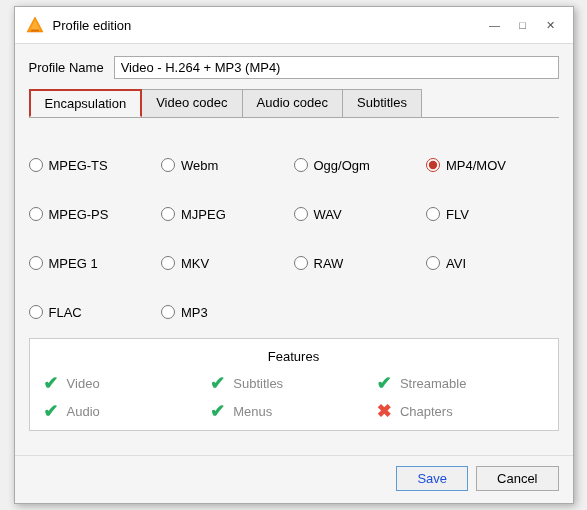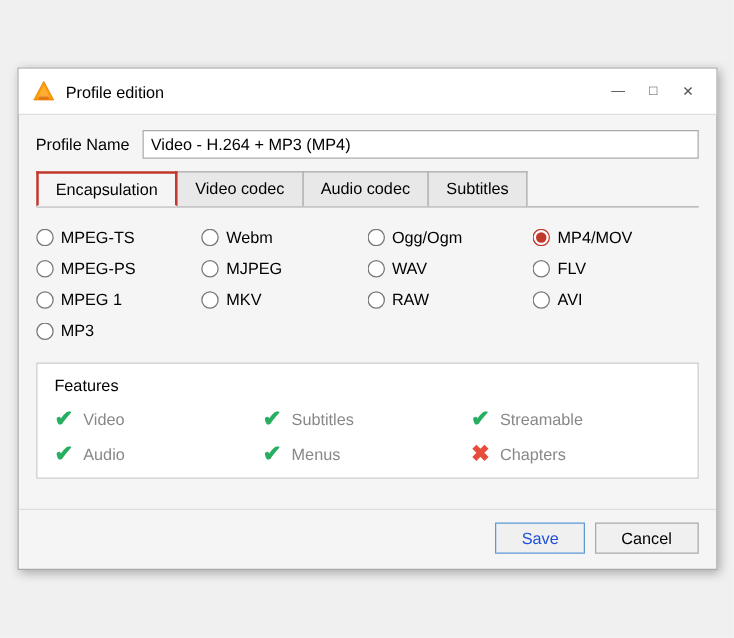--- a/index.html
+++ b/index.html
@@ -107,39 +107,41 @@
 
     .radio-grid {
       display: grid;
       grid-template-columns: repeat(4, 1fr);
       row-gap: 10px;
       margin-bottom: 14px;
       padding: 4px 0;
     }
     .radio-item {
       display: flex;
-      align-items: flex-end;
+      align-items: flex-start;
       gap: 6px;
       cursor: pointer;
+      margin-top: 24px;
     }
     .radio-item input[type="radio"] {
       accent-color: #c0392b;
       width: 14px;
       height: 14px;
       cursor: pointer;
     }
     .radio-item label {
       cursor: pointer;
       color: #000;
     }
 
     .features-box {
       border: 1px solid #ccc;
       padding: 10px 14px;
       background: #fff;
+      text-align: center;
     }
     .features-title {
       font-size: 13px;
       margin-bottom: 10px;
       color: #000;
     }
     .features-grid {
       display: grid;
       grid-template-columns: repeat(3, 1fr);
       row-gap: 10px;
@@ -269,20 +271,24 @@
       <div class="radio-item">
         <input type="radio" name="enc" id="raw" style="">
         <label for="raw">RAW</label>
       </div>
       <div class="radio-item">
         <input type="radio" name="enc" id="avi" style="">
         <label for="avi">AVI</label>
       </div>
 
       <div class="radio-item">
+        <input type="radio" name="enc" id="flac" style="">
+        <label for="flac">FLAC</label>
+      </div>
+      <div class="radio-item">
         <input type="radio" name="enc" id="mp3" style="">
         <label for="mp3">MP3</label>
       </div>
     </div>
 
     <div class="features-box">
       <div class="features-title">Features</div>
       <div class="features-grid">
         <div class="feature-item">
           <span class="check-icon">✔</span>

